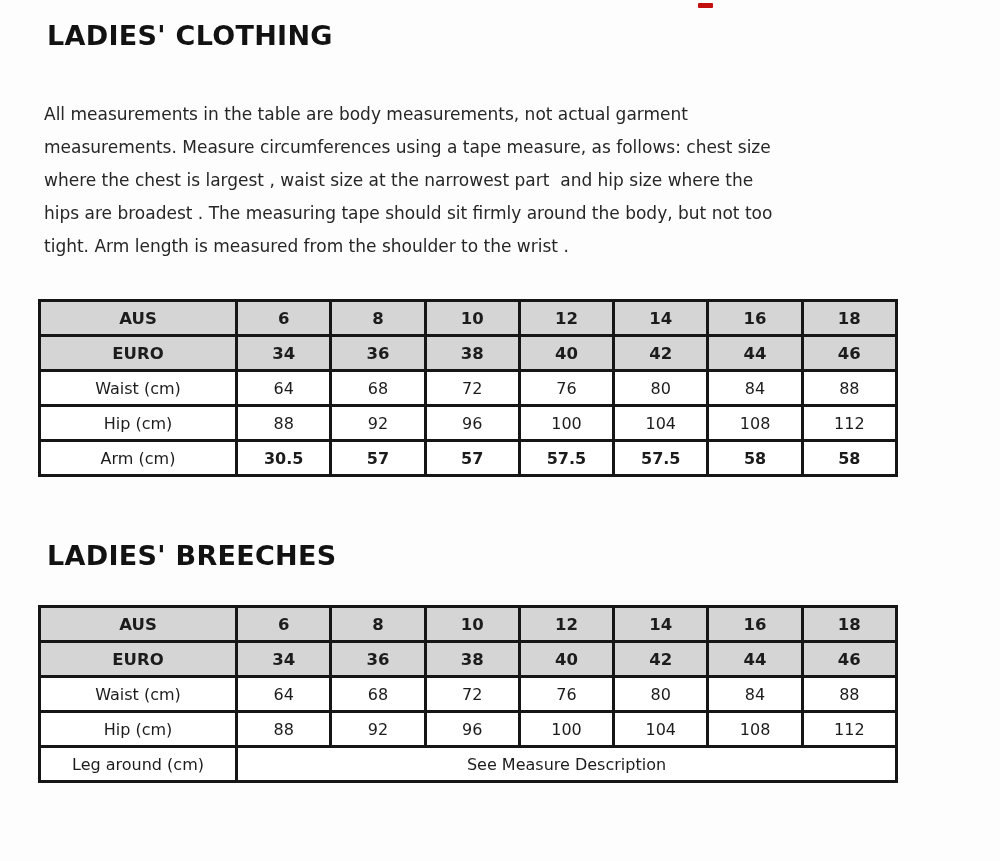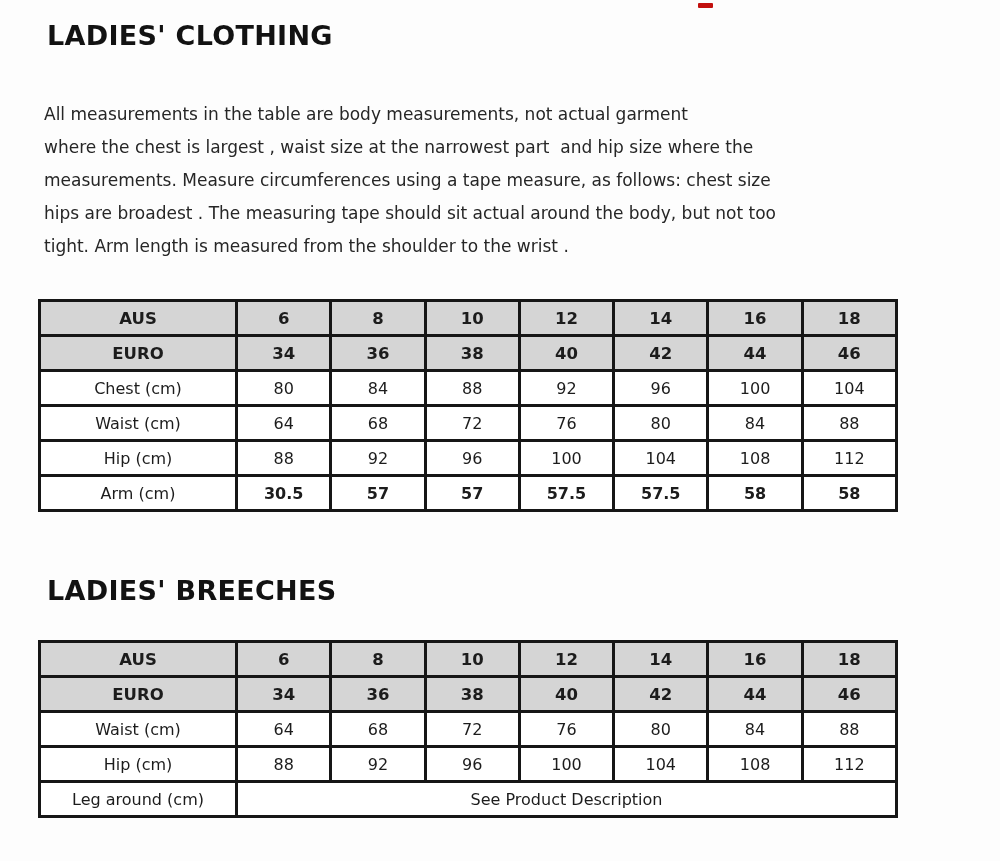--- a/index.html
+++ b/index.html
@@ -71,23 +71,23 @@
 </style>
 </head>
 <body style="background: rgb(253, 253, 253);">
 
 <div class="red-mark" style="background: rgb(194, 16, 14);"></div>
 
 <h1 class="section-title" id="title-clothing">LADIES' CLOTHING</h1>
 
 <div class="intro">
   <div class="intro-line">All measurements in the table are body measurements, not actual garment</div>
+  <div class="intro-line">measurements. Measure circumferences using a tape measure, as follows: chest size</div>
   <div class="intro-line">where the chest is largest , waist size at the narrowest part  and hip size where the</div>
-  <div class="intro-line">measurements. Measure circumferences using a tape measure, as follows: chest size</div>
-  <div class="intro-line">hips are broadest . The measuring tape should sit actual around the body, but not too</div>
+  <div class="intro-line">hips are broadest . The measuring tape should sit firmly around the body, but not too</div>
   <div class="intro-line">tight. Arm length is measured from the shoulder to the wrist .</div>
 </div>
 
 <table class="size-table" id="clothing-table">
   <colgroup>
     <col style="width:197px">
     <col span="7">
   </colgroup>
   <tbody>
       <tr class="row-header">
@@ -102,30 +102,20 @@
       </tr>
       <tr class="row-header">
         <td class="label-cell" style="background: rgb(213, 213, 213);">EURO</td>
         <td class="value-cell" style="background: rgb(213, 213, 213);">34</td>
         <td class="value-cell" style="background: rgb(213, 213, 213);">36</td>
         <td class="value-cell" style="background: rgb(213, 213, 213);">38</td>
         <td class="value-cell" style="background: rgb(213, 213, 213);">40</td>
         <td class="value-cell" style="background: rgb(213, 213, 213);">42</td>
         <td class="value-cell" style="background: rgb(213, 213, 213);">44</td>
         <td class="value-cell last-col" style="background: rgb(213, 213, 213);">46</td>
-      </tr>
-      <tr class="row-data">
-        <td class="label-cell">Chest (cm)</td>
-        <td class="value-cell">80</td>
-        <td class="value-cell">84</td>
-        <td class="value-cell">88</td>
-        <td class="value-cell">92</td>
-        <td class="value-cell">96</td>
-        <td class="value-cell">100</td>
-        <td class="value-cell last-col">104</td>
       </tr>
       <tr class="row-data">
         <td class="label-cell">Waist (cm)</td>
         <td class="value-cell">64</td>
         <td class="value-cell">68</td>
         <td class="value-cell">72</td>
         <td class="value-cell">76</td>
         <td class="value-cell">80</td>
         <td class="value-cell">84</td>
         <td class="value-cell last-col">88</td>
@@ -196,16 +186,16 @@
         <td class="value-cell">88</td>
         <td class="value-cell">92</td>
         <td class="value-cell">96</td>
         <td class="value-cell">100</td>
         <td class="value-cell">104</td>
         <td class="value-cell">108</td>
         <td class="value-cell last-col">112</td>
       </tr>
       <tr class="row-data">
         <td class="label-cell">Leg around (cm)</td>
-        <td colspan="7" class="span-cell">See Product Description</td>
+        <td colspan="7" class="span-cell">See Measure Description</td>
       </tr>
     </tbody>
 </table>
 
 </body></html>

